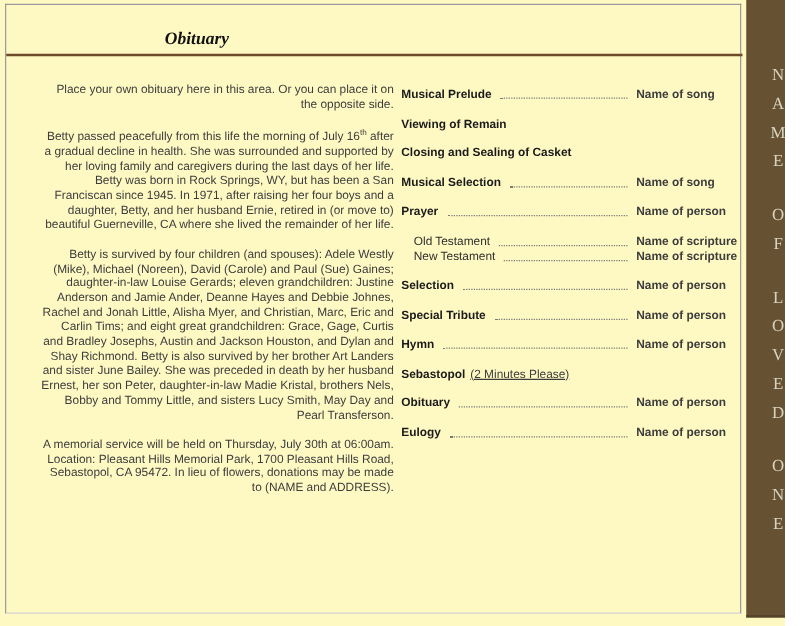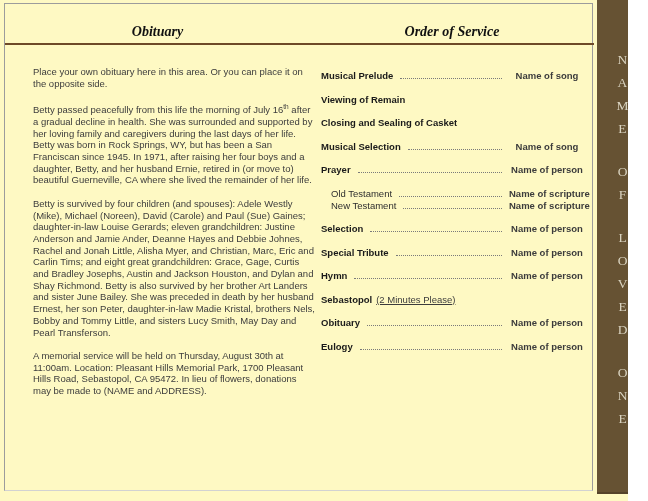--- a/index.html
+++ b/index.html
@@ -19,27 +19,27 @@
     position:absolute; top:24px; text-align:center;
     font-family:"Liberation Serif", serif; font-style:italic; font-weight:bold;
     font-size:14px; color:#111;
   }
   .hdr-left  { left:5px;  width:305px; }
   .hdr-right { left:310px; width:284px; }
   .obit {
     position:absolute; left:33px; top:66px; width:282px;
     font-size:9.5px; line-height:11.7px; color:#3c3c3c; text-align:left;
   }
-  .para { margin:0 0 11.7px 0; }
+  .para { margin:0 0 11.7px 0;text-align:right; }
   .para sup { font-size:6.5px; }
   .os {
     position:absolute; left:321px; top:70px; width:264px;
     font-size:9.5px; color:#1a1a1a;
   }
-  .os-row { display:flex; align-items:baseline; height:11px; margin-bottom:12.5px;text-align:center; }
+  .os-row { display:flex; align-items:baseline; height:11px; margin-bottom:12.5px; }
   .os-label { font-weight:bold; white-space:nowrap; color:#1a1a1a; }
   .os-sublabel { font-weight:normal; white-space:nowrap; color:#2e2e2e; }
   .os-note { margin-left:4px; color:#3c3c3c; white-space:nowrap;text-decoration:underline; }
   .os-dots { flex:1; margin:0 7px 2px 7px; border-bottom:1.5px dotted #7a7a7a; align-self:flex-end; }
   .os-value { width:76px; color:#3c3c3c; font-weight:bold; white-space:nowrap; }
   .os-group { margin-bottom:12.5px; }
   .os-group .os-row { margin-bottom:1px; }
   .os-subrow { padding-left:10px; }
   .sidebar {
     position:absolute; left:597px; top:0; width:51px; height:494px;
@@ -52,28 +52,27 @@
   .sb-word { display:flex; flex-direction:column; align-items:center; margin-bottom:20px; }
   .sb-letter { height:23px; line-height:23px; }
 </style>
 </head>
 <body>
 
 <div class="canvas">
   <div class="frame"></div>
 
   <div class="hdr hdr-left">Obituary</div>
-  <div class="hdr hdr-right">Order of Service</div>
   <div class="rule"></div>
 
   <div class="obit">
       <div class="para"><span>Place your own obituary here in this area. Or you can place it on the opposite side.</span></div>
       <div class="para"><span>Betty passed peacefully from this life the morning of July 16</span><sup>th</sup><span> after a gradual decline in health.  She was surrounded and supported by her loving family and caregivers during the last days of her life.  Betty was born in Rock Springs, WY, but has been a San Franciscan since 1945.  In 1971, after raising her four boys and a daughter, Betty, and her husband Ernie, retired in (or move to) beautiful Guerneville, CA where she lived the remainder of her life.</span></div>
       <div class="para"><span>Betty is survived by four children (and spouses): Adele Westly (Mike), Michael (Noreen), David (Carole) and Paul (Sue) Gaines;  daughter-in-law Louise Gerards;  eleven grandchildren: Justine Anderson and Jamie Ander, Deanne Hayes and Debbie Johnes, Rachel and Jonah Little, Alisha Myer, and Christian, Marc, Eric and Carlin Tims;  and eight great grandchildren: Grace, Gage, Curtis and Bradley Josephs, Austin and Jackson Houston, and Dylan and Shay Richmond.  Betty is also survived by her brother Art Landers and sister June Bailey.  She was preceded in death by her husband Ernest, her son Peter, daughter-in-law Madie Kristal, brothers Nels, Bobby and Tommy Little, and sisters Lucy Smith, May Day and Pearl Transferson.</span></div>
-      <div class="para"><span>A memorial service will be held on Thursday, August 30th at 11:00am.  Location:  Pleasant Hills Memorial Park, 1700 Pleasant Hills Road, Sebastopol, CA 95472.  In lieu of flowers, donations may be made to (NAME and ADDRESS).</span></div>
+      <div class="para"><span>A memorial service will be held on Thursday, July 30th at 06:00am.  Location:  Pleasant Hills Memorial Park, 1700 Pleasant Hills Road, Sebastopol, CA 95472.  In lieu of flowers, donations may be made to (NAME and ADDRESS).</span></div>
     </div>
 
   <div class="os">
       <div class="os-row">
         <span class="os-label">Musical Prelude</span>
         <span class="os-dots"></span>
         <span class="os-value">Name of song</span>
       </div>
       <div class="os-row">
         <span class="os-label">Viewing of Remain</span>

